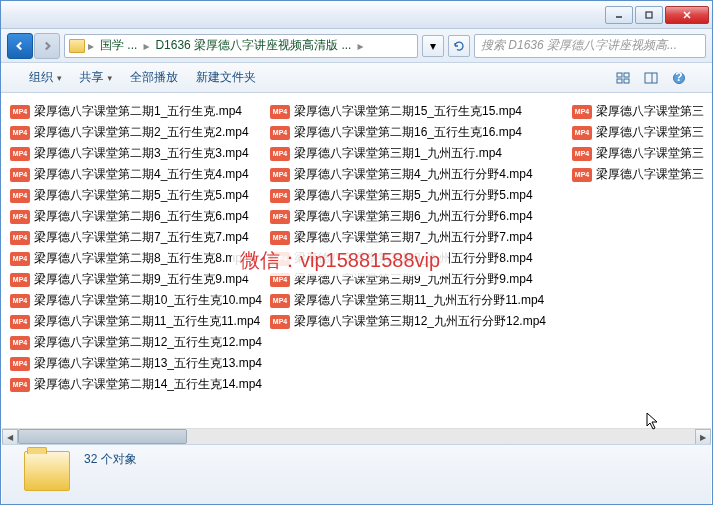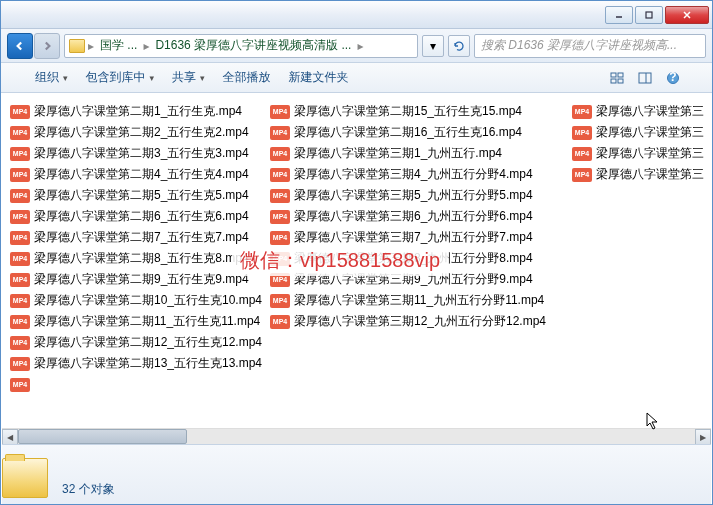--- a/index.html
+++ b/index.html
@@ -12,36 +12,36 @@
 .nav-group{display:flex;gap:1px}
 .nav-btn{width:26px;height:26px;border-radius:3px;background:linear-gradient(#3a8ee0,#1866b8);border:1px solid #155a9f;display:flex;align-items:center;justify-content:center;cursor:pointer}
 .nav-btn.disabled{background:linear-gradient(#dce5ef,#c5d3e4);border-color:#aab9cc}
 .breadcrumb{flex:1;height:24px;background:#fff;border:1px solid #a8b8cc;border-radius:2px;display:flex;align-items:center;padding:0 4px;gap:2px;overflow:hidden}
 .bc-part{padding:0 3px;white-space:nowrap;color:#14532d;cursor:pointer}
 .bc-sep{color:#888;padding:0 1px}
 .folder-ico{width:16px;height:14px;background:linear-gradient(#fce9a8,#f0c850);border-radius:1px;border:1px solid #d4a830;flex-shrink:0}
 .addr-btn{width:22px;height:22px;border:1px solid #a8b8cc;background:linear-gradient(#fafcfe,#e5edf5);border-radius:2px;display:flex;align-items:center;justify-content:center;cursor:pointer}
 .searchbox{width:232px;height:24px;background:#fff;border:1px solid #a8b8cc;border-radius:2px;display:flex;align-items:center;padding:0 6px;gap:4px}
 .searchbox span{color:#999;font-style:italic;white-space:nowrap;overflow:hidden}
-.toolbar{height:30px;background:linear-gradient(#f8fafc,#eaf0f7);border-bottom:1px solid #c5d3e4;display:flex;align-items:center;padding:0 28px;gap:6px}
+.toolbar{height:30px;background:linear-gradient(#f8fafc,#eaf0f7);border-bottom:1px solid #c5d3e4;display:flex;align-items:center;padding:0 22px;gap:6px}
 .tool-item{color:#1a4d80;padding:3px 6px;cursor:pointer;display:flex;align-items:center;gap:2px}
 .tool-dd::after{content:"▾";font-size:9px;margin-left:2px;color:#555}
 .tool-spacer{flex:1}
 .tool-icon{width:22px;height:22px;display:flex;align-items:center;justify-content:center;color:#3a6a9a;cursor:pointer}
 .content{position:absolute;top:94px;left:1px;right:1px;bottom:76px;overflow:hidden;background:#fff}
 .file-grid{display:flex;position:relative;height:100%}
 .file-col{display:flex;flex-direction:column;padding:6px 4px;flex-shrink:0}
 .file-item{display:flex;align-items:center;gap:4px;padding:2px 4px;height:21px;cursor:pointer;white-space:nowrap}
 .mp4-ico{width:20px;height:14px;background:#e85c41;border-radius:2px;display:flex;align-items:center;justify-content:center;color:#fff;font-size:7px;font-weight:bold;flex-shrink:0}
 .watermark{position:absolute;top:150px;left:230px;color:#d93838;font-size:20px;font-weight:normal;z-index:10;pointer-events:none;background:rgba(255,255,255,0.85);padding:2px 8px}
 .hscroll{position:absolute;bottom:60px;left:1px;right:1px;height:16px;background:#f0f0f0;border-top:1px solid #ddd;display:flex}
 .hscroll-track{flex:1;background:#e8e8e8;position:relative}
 .hscroll-thumb{position:absolute;left:0;width:25%;height:100%;background:linear-gradient(#d0d8e2,#b8c5d3);border:1px solid #9aaab9;border-radius:2px;cursor:pointer}
 .hscroll-btn{width:16px;height:16px;background:linear-gradient(#f0f4f8,#d8e0e8);border:1px solid #b0bcc8;display:flex;align-items:center;justify-content:center;font-size:8px;color:#555;cursor:pointer}
-.statusbar{position:absolute;bottom:0;left:1px;right:1px;height:60px;background:linear-gradient(#f5f8fc,#e8eef6);border-top:1px solid #c5d3e4;display:flex;align-items:flex-end;padding:6px 0;gap:14px}
+.statusbar{position:absolute;bottom:0;left:1px;right:1px;height:60px;background:linear-gradient(#f5f8fc,#e8eef6);border-top:1px solid #c5d3e4;display:flex;align-items:flex-start;padding:6px 22px;gap:14px}
 .status-folder{width:46px;height:40px;background:linear-gradient(#fef5d8,#f5d77a 60%,#edc244);border-radius:2px;border:1px solid #dab030;position:relative}
 .status-folder::before{content:"";position:absolute;top:-5px;left:2px;width:18px;height:6px;background:#f5d77a;border:1px solid #dab030;border-bottom:none;border-radius:2px 2px 0 0}
 .status-text{color:#1a4d80}
 .cursor{position:absolute;bottom:72px;right:50px;pointer-events:none}
 </style>
 </head>
 <body>
 
 <div class="titlebar">
   <div class="win-btn">
@@ -88,21 +88,20 @@
         <path d="M2,6 A4,4 0 1,1 4,9.5 M2,6 L2,3 M2,6 L5,6" fill="none" stroke="#2a6ab0" stroke-width="1.3"></path>
       </svg>
     </div>
   <div class="searchbox">
     <span>搜索 D1636 梁厚德八字讲座视频高...</span>
   </div>
 </div>
 
 <div class="toolbar">
   <div class="tool-item tool-dd">组织</div>
-  <div class="tool-item tool-dd">包含到库中</div>
   <div class="tool-item tool-dd">共享</div>
   <div class="tool-item">全部播放</div>
   <div class="tool-item">新建文件夹</div>
   <div class="tool-spacer"></div>
   <div class="tool-icon">
       <svg width="14" height="14" viewBox="0 0 14 14">
         <rect x="1" y="2" width="5" height="4" fill="none" stroke="#3a6a9a"></rect>
         <rect x="8" y="2" width="5" height="4" fill="none" stroke="#3a6a9a"></rect>
         <rect x="1" y="8" width="5" height="4" fill="none" stroke="#3a6a9a"></rect>
         <rect x="8" y="8" width="5" height="4" fill="none" stroke="#3a6a9a"></rect>
@@ -173,20 +172,21 @@
         <div class="file-item">
           <div class="mp4-ico">MP4</div>
           <span>梁厚德八字课堂第二期12_五行生克12.mp4</span>
         </div>
         <div class="file-item">
           <div class="mp4-ico">MP4</div>
           <span>梁厚德八字课堂第二期13_五行生克13.mp4</span>
         </div>
         <div class="file-item">
           <div class="mp4-ico">MP4</div>
+          <span>梁厚德八字课堂第二期14_五行生克14.mp4</span>
         </div>
       </div>
     <div class="file-col" id="col2" style="width:302px">
         <div class="file-item">
           <div class="mp4-ico">MP4</div>
           <span>梁厚德八字课堂第二期15_五行生克15.mp4</span>
         </div>
         <div class="file-item">
           <div class="mp4-ico">MP4</div>
           <span>梁厚德八字课堂第二期16_五行生克16.mp4</span>

